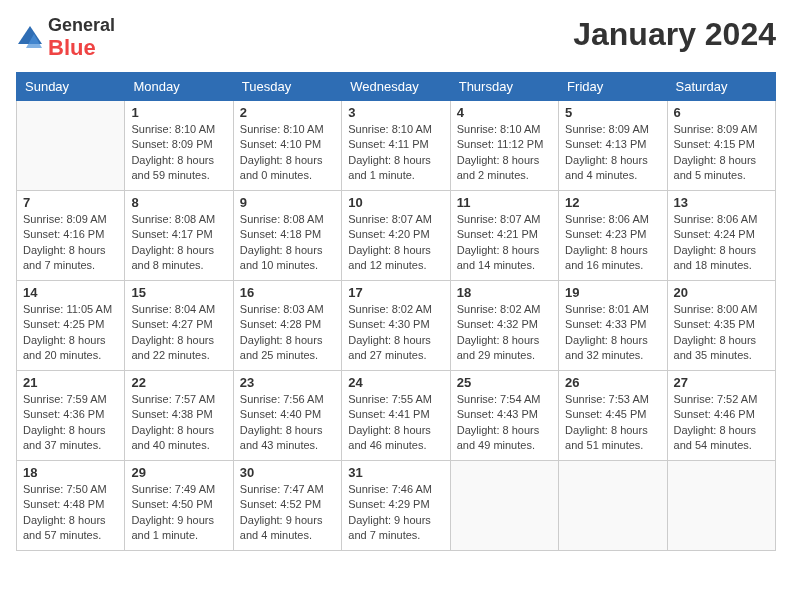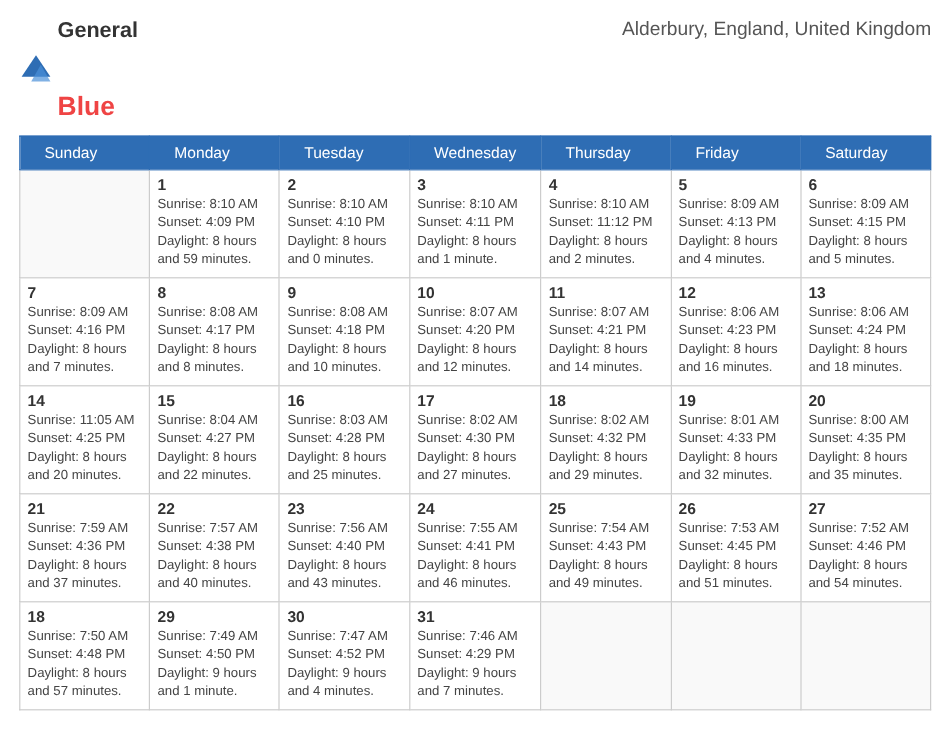--- a/index.html
+++ b/index.html
@@ -17,21 +17,20 @@
       margin-bottom: 12px;
     }
     .logo {
       display: flex;
       align-items: center;
     }
     .logo-text {
       display: flex;
       flex-direction: column;
       line-height: 1.1;
-      gap: 41px;
     }
     .logo-general {
       font-size: 18px;
       font-weight: bold;
       color: #333;
     }
     .logo-blue {
       font-size: 22px;
       font-weight: bold;
       color: #ef4444;
@@ -55,21 +54,21 @@
     }
     .calendar {
       width: 100%;
       border-collapse: collapse;
       font-size: 11px;
     }
     .calendar th {
       background: #2e6db4;
       color: #fff;
       text-align: left;
-      padding: 6px 20px;
+      padding: 6px 8px;
       font-size: 13px;
       font-weight: normal;
       border: 1px solid #2e6db4;
     }
     .calendar td {
       vertical-align: top;
       border: 1px solid #ccc;
       padding: 4px 6px;
       width: calc(100% / 7);
       min-height: 80px;
@@ -101,21 +100,21 @@
     <svg class="logo-icon" viewBox="0 0 28 28" xmlns="http://www.w3.org/2000/svg">
       <polygon points="14,2 26,20 2,20" fill="#2e6db4"></polygon>
       <polygon points="18,10 26,24 10,24" fill="#4a90d9" opacity="0.7"></polygon>
     </svg>
     <div class="logo-text">
       <span class="logo-general">General</span>
       <span class="logo-blue">Blue</span>
     </div>
   </div>
   <div class="title-section">
-    <div class="location">Alderbury, England, United Kingdom</div>
+    <div class="month-year">January 2024</div>
   </div>
 </div>
 
 <table class="calendar">
   <thead>
     <tr>
 
     <th>Sunday</th>
         <th>Monday</th>
         <th>Tuesday</th>
@@ -125,21 +124,21 @@
         <th>Saturday</th>
       </tr>
   </thead>
   <tbody id="calendar-body">
   <tr class="week-row">
         <td class="empty"></td>
         <td>
           <span class="day-number">1</span>
           <div class="day-info">
             <div>Sunrise: 8:10 AM</div>
-            <div>Sunset: 4:09 PM</div>
+            <div>Sunset: 8:09 PM</div>
             <div>Daylight: 8 hours and 59 minutes.</div>
           </div>
         </td>
         <td>
           <span class="day-number">2</span>
           <div class="day-info">
             <div>Sunrise: 8:10 AM</div>
             <div>Sunset: 4:10 PM</div>
             <div>Daylight: 8 hours and 0 minutes.</div>
           </div>

